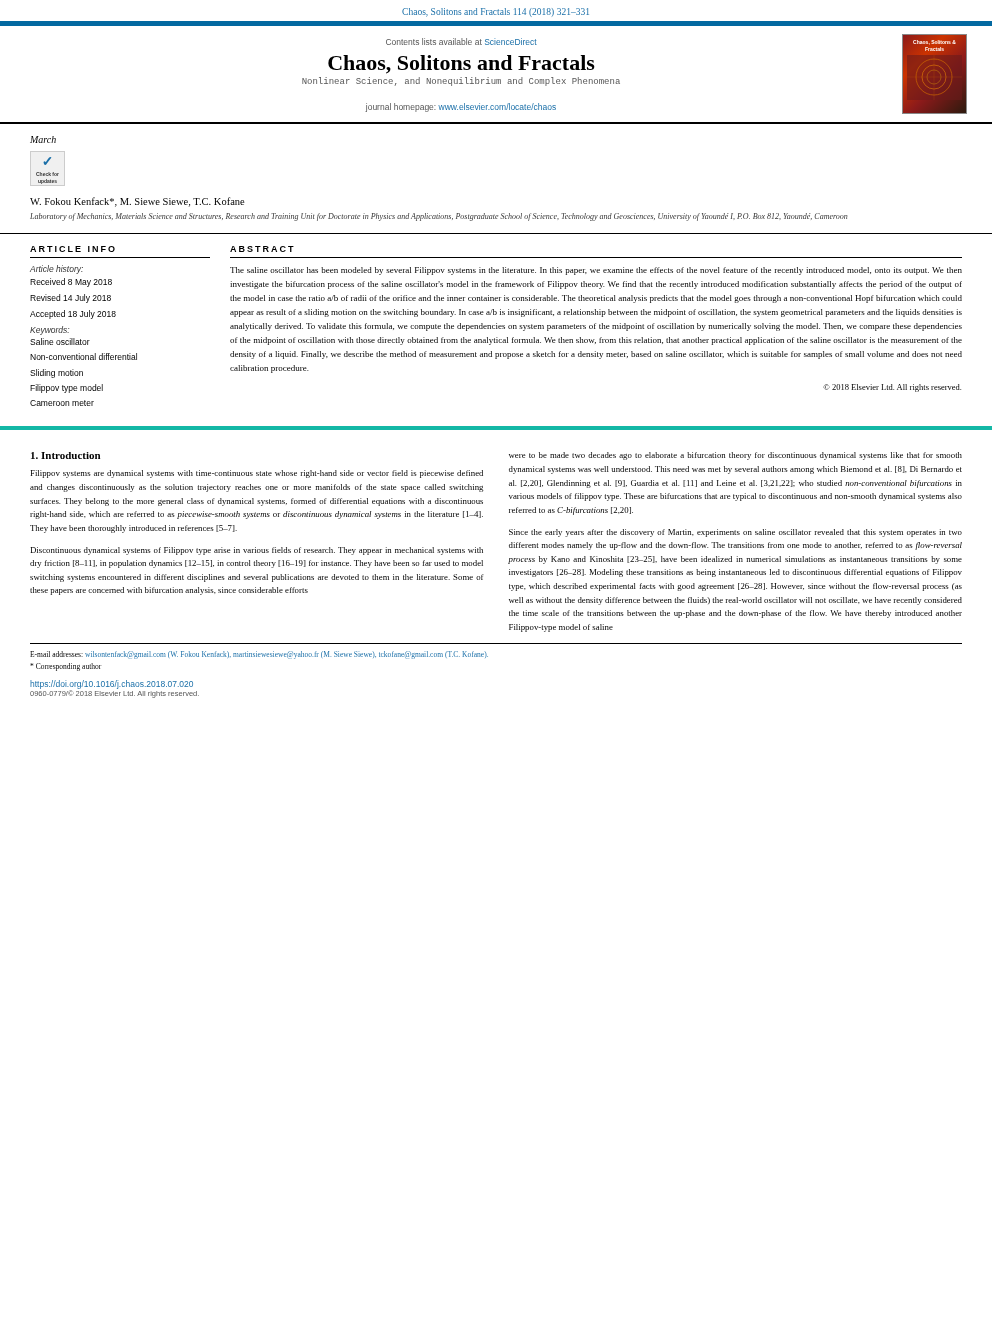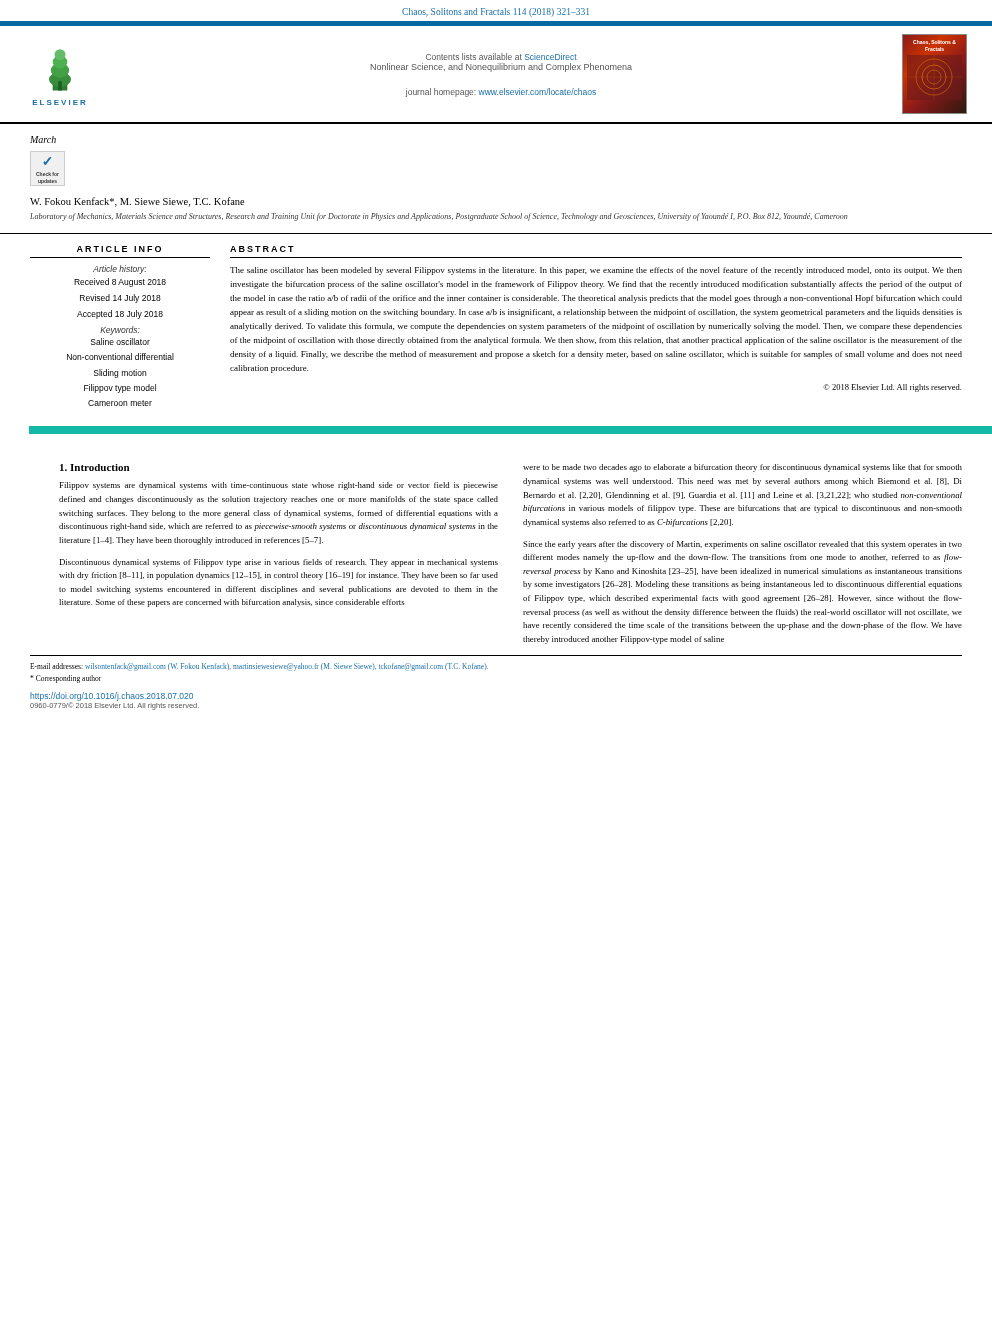--- a/index.html
+++ b/index.html
@@ -72,21 +72,21 @@
     .journal-title-main {
       font-size: 22px;
       font-weight: bold;
       color: #000;
       font-family: "Times New Roman", serif;
       margin: 3px 0 1px;
     }
     .journal-subtitle {
       font-size: 9px;
       color: #555;
-      font-family: Liberation Sans, sans-serif;
+      font-family: Liberation Mono, monospace;
     }
     .journal-homepage {
       font-size: 8.5px;
       color: #555;
       font-family: Arial, sans-serif;
       margin-top: 15px;
     }
     .journal-homepage a {
       color: #1a6fa8;
       text-decoration: none;
@@ -172,21 +172,20 @@
     
     .two-col {
       display: flex;
       gap: 20px;
       padding: 10px 30px 0;
       border-top: 1px solid #000;
     }
     .left-col {
       width: 180px;
       flex-shrink: 0;
-      text-align: center;
     }
     .right-col {
       flex: 1;
     }
     .section-header {
       font-size: 9px;
       letter-spacing: 2px;
       font-family: Arial, sans-serif;
       font-weight: bold;
       color: #000;
@@ -226,24 +225,23 @@
       text-align: justify;
     }
     .copyright-line {
       font-size: 8.5px;
       color: #000;
       text-align: right;
       margin-top: 6px;
     }
     
     .body-section {
-      padding: 27px 30px 0;
-      border-top: 8px solid #14b8a6;
+      padding: 19px 30px 0;
+      border-top: 4px solid #14b8a6;
       margin-top: 15px;
-      margin-left: 29px;
     }
     .two-col-body {
       display: flex;
       gap: 25px;
     }
     .body-left {
       flex: 1;
     }
     .body-right {
       flex: 1;
@@ -297,41 +295,27 @@
 <body>
 
 <div class="page">
 
   <div class="journal-header">
     <a href="#" class="chaos-link">Chaos, Solitons and Fractals 114 (2018) 321–331</a>
   </div>
 
   <div class="main-header">
 
-    <div class="elsevier-logo">
-      <div class="elsevier-logo-inner">
-        <svg class="elsevier-tree" viewBox="0 0 60 60">
-
-          <rect x="22" y="48" width="16" height="6" fill="#2e7d32"></rect>
-          <ellipse cx="30" cy="42" rx="12" ry="8" fill="#388e3c"></ellipse>
-          <ellipse cx="30" cy="32" rx="10" ry="8" fill="#43a047"></ellipse>
-          <ellipse cx="30" cy="23" rx="8" ry="7" fill="#4caf50"></ellipse>
-          <ellipse cx="30" cy="15" rx="6" ry="6" fill="#66bb6a"></ellipse>
-
-          <rect x="28" y="44" width="4" height="10" fill="#1b5e20"></rect>
-        </svg>
-        <span class="elsevier-text">ELSEVIER</span>
-      </div>
-    </div>
 
     <div class="header-center">
       <div class="contents-available">
         <span>Contents lists available at</span>
         <a href="#">ScienceDirect</a>
       </div>
+      <div class="journal-title-main">Chaos, Solitons and Fractals</div>
       <div class="journal-subtitle">Nonlinear Science, and Nonequilibrium and Complex Phenomena</div>
       <div class="journal-homepage">
         <span>journal homepage:</span>
         <a href="#">www.elsevier.com/locate/chaos</a>
       </div>
     </div>
 
     <div class="journal-cover">
       <div class="cover-box">
         <div class="cover-title">Chaos,
@@ -366,21 +350,21 @@
     </div>
 
     <div class="affiliation">Laboratory of Mechanics, Materials Science and Structures, Research and Training Unit for Doctorate in Physics and Applications, Postgraduate School of Science, Technology and Geosciences, University of Yaoundé I, P.O. Box 812, Yaoundé, Cameroon</div>
   </div>
 
   <div class="two-col">
     <div class="left-col">
       <div class="section-header">ARTICLE INFO</div>
 
       <div class="article-info-label">Article history:</div>
-      <div class="article-info-value">Received 8 August 2018</div>
+      <div class="article-info-value">Received 8 May 2018</div>
       <div class="article-info-value">Revised 14 July 2018</div>
       <div class="article-info-value">Accepted 18 July 2018</div>
 
       <div style="margin-top:0;">
         <div class="keywords-label">Keywords:</div>
         <div class="keywords-list">
           <div>Saline oscillator</div>
           <div>Non-conventional differential</div>
           <div>Sliding motion</div>
           <div>Filippov type model</div>

